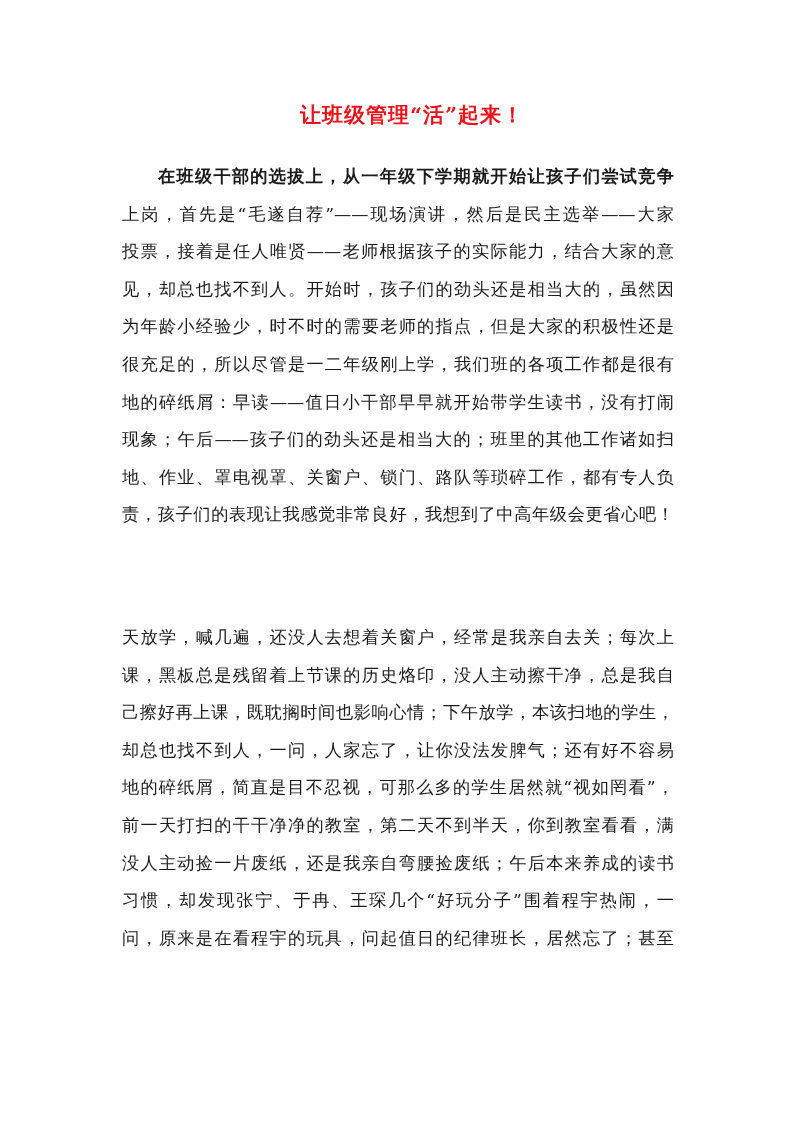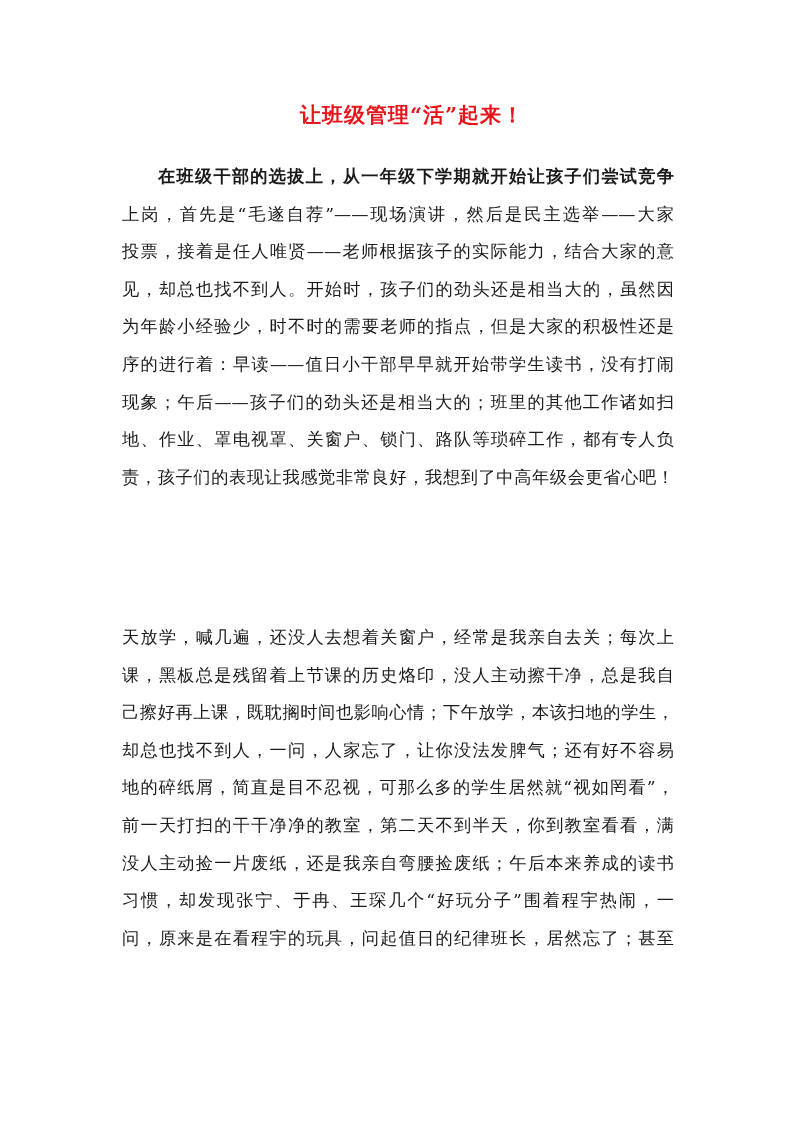--- a/index.html
+++ b/index.html
@@ -28,21 +28,22 @@
 
 <div class="page">
   <div class="title">让班级管理“活”起来！</div>
 
   <div class="para" style="top:158px;">
     <span class="line indent">在班级干部的选拔上，从一年级下学期就开始让孩子们尝试竞争</span>
     <span class="line">上岗，首先是“毛遂自荐”——现场演讲，然后是民主选举——大家</span>
     <span class="line">投票，接着是任人唯贤——老师根据孩子的实际能力，结合大家的意</span>
     <span class="line">见，却总也找不到人。开始时，孩子们的劲头还是相当大的，虽然因</span>
     <span class="line">为年龄小经验少，时不时的需要老师的指点，但是大家的积极性还是</span>
-    <span class="line">序的进行着：早读——值日小干部早早就开始带学生读书，没有打闹</span>
+    <span class="line">很充足的，所以尽管是一二年级刚上学，我们班的各项工作都是很有</span>
+    <span class="line">地的碎纸屑：早读——值日小干部早早就开始带学生读书，没有打闹</span>
     <span class="line">现象；午后——孩子们的劲头还是相当大的；班里的其他工作诸如扫</span>
     <span class="line">地、作业、罩电视罩、关窗户、锁门、路队等琐碎工作，都有专人负</span>
     <span class="line">责，孩子们的表现让我感觉非常良好，我想到了中高年级会更省心吧！</span>
   </div>
 
   <div class="para" style="top:619px;">
     <span class="line">天放学，喊几遍，还没人去想着关窗户，经常是我亲自去关；每次上</span>
     <span class="line">课，黑板总是残留着上节课的历史烙印，没人主动擦干净，总是我自</span>
     <span class="line">己擦好再上课，既耽搁时间也影响心情；下午放学，本该扫地的学生，</span>
     <span class="line">却总也找不到人，一问，人家忘了，让你没法发脾气；还有好不容易</span>

